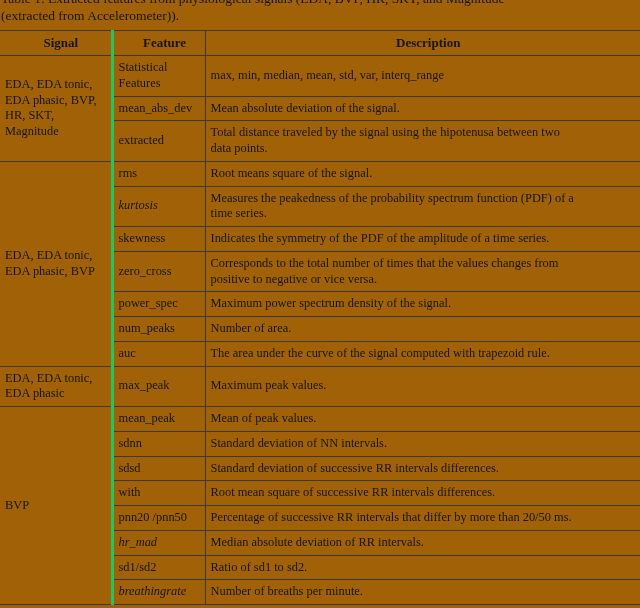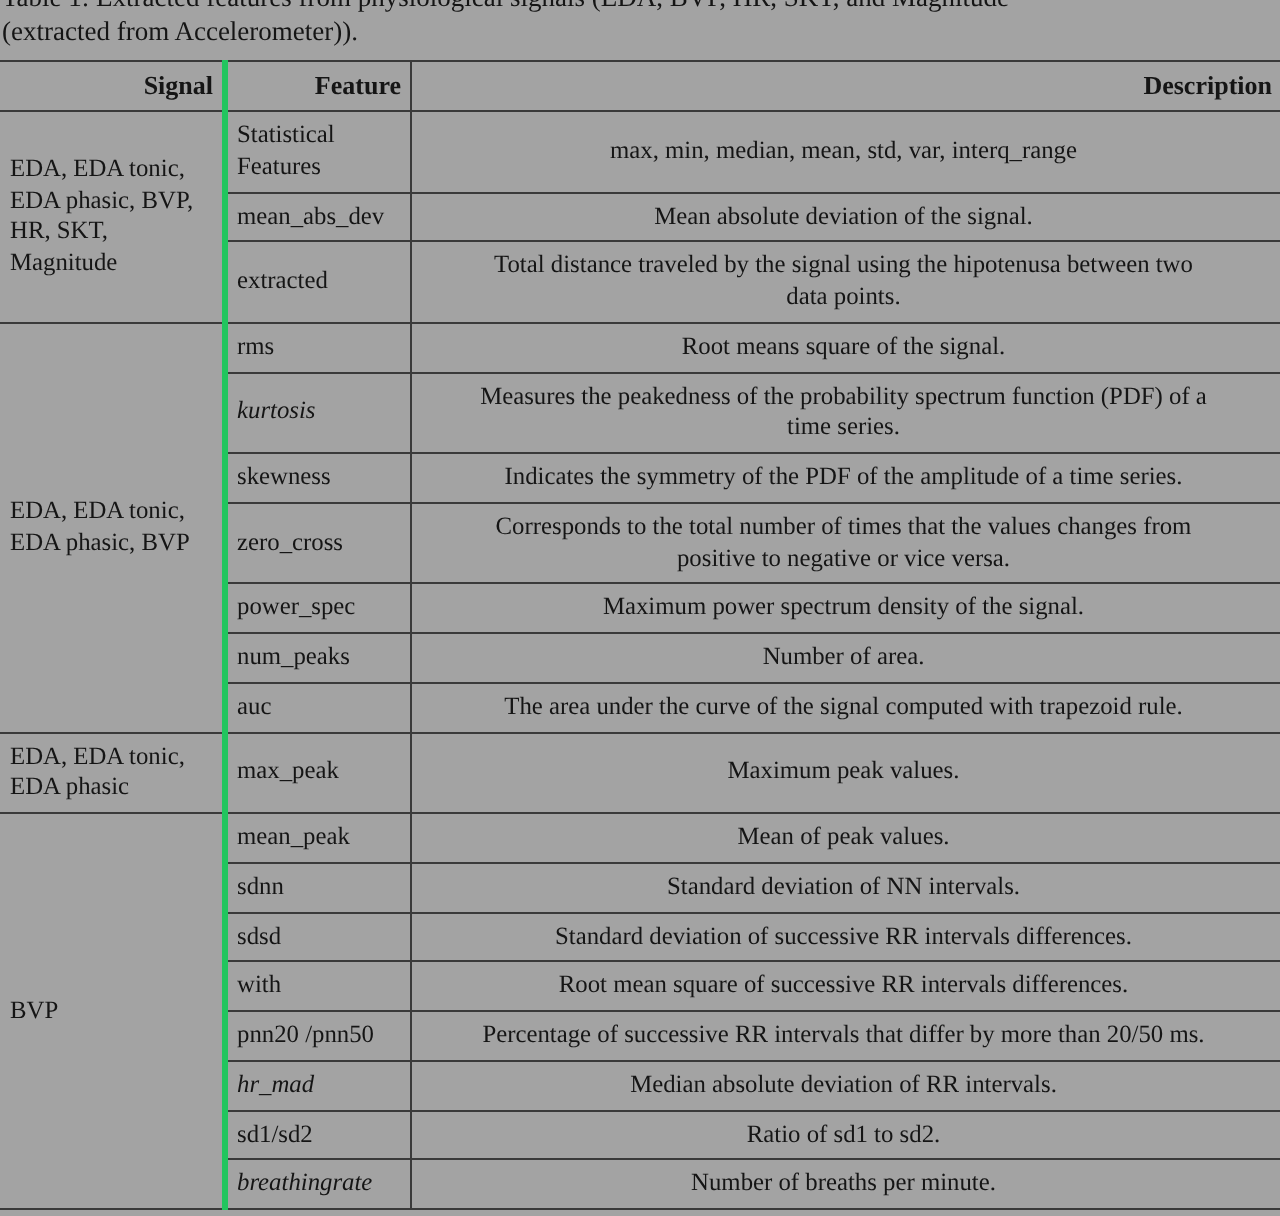--- a/index.html
+++ b/index.html
@@ -1,20 +1,20 @@
 <!DOCTYPE html>
 <html><head>
 <meta charset="utf-8">
 <style>
   html, body { margin: 0; padding: 0; background: #ffffff; }
   .page {
     width: 640px;
     height: 608px;
     overflow: hidden;
-    background: #a3a3a3;
+    background: #a16207;
     color: #151515;
     font-family: "Liberation Serif", serif;
     position: relative;
     box-sizing: border-box;
   }
   .caption {
     overflow: hidden;
     padding: 0 2px 0 1px;
     font-size: 13.5px;
     line-height: 1.28;
@@ -29,34 +29,34 @@
     font-size: 12.4px;
     line-height: 1.27;
     border-bottom: 1px solid #3a3a3a;
     table-layout: fixed;
   }
   col.c-signal { width: 112px; }
   col.c-feature { width: 93px; }
   col.c-desc { width: auto; }
 
   table.features th {
-    text-align: right;
+    text-align: center;
     font-weight: bold;
     font-size: 13px;
     padding: 4px 4px 4px 15px;
     border-top: 1px solid #3a3a3a;
     vertical-align: middle;
   }
   table.features td {
     border-top: 1px solid #3a3a3a;
     padding: 4px 7px 4px 5px;
     vertical-align: middle;
   }
   th.h-feature, td.feature-cell { border-left: 3px solid #22c55e; }
-  th.h-desc, td.desc-cell { border-left: 1px solid #3a3a3a; text-align: center; }
+  th.h-desc, td.desc-cell { border-left: 1px solid #3a3a3a; }
   td.signal-cell { padding-left: 4px; padding-right: 4px; margin-left: 45px; }
   td.desc-cell { white-space: pre-line; }
   td.feature-cell.italic { font-style: italic; font-family: Liberation Serif, serif; }
 </style>
 </head>
 <body>
 
 <div class="page">
 
   <div class="caption">

